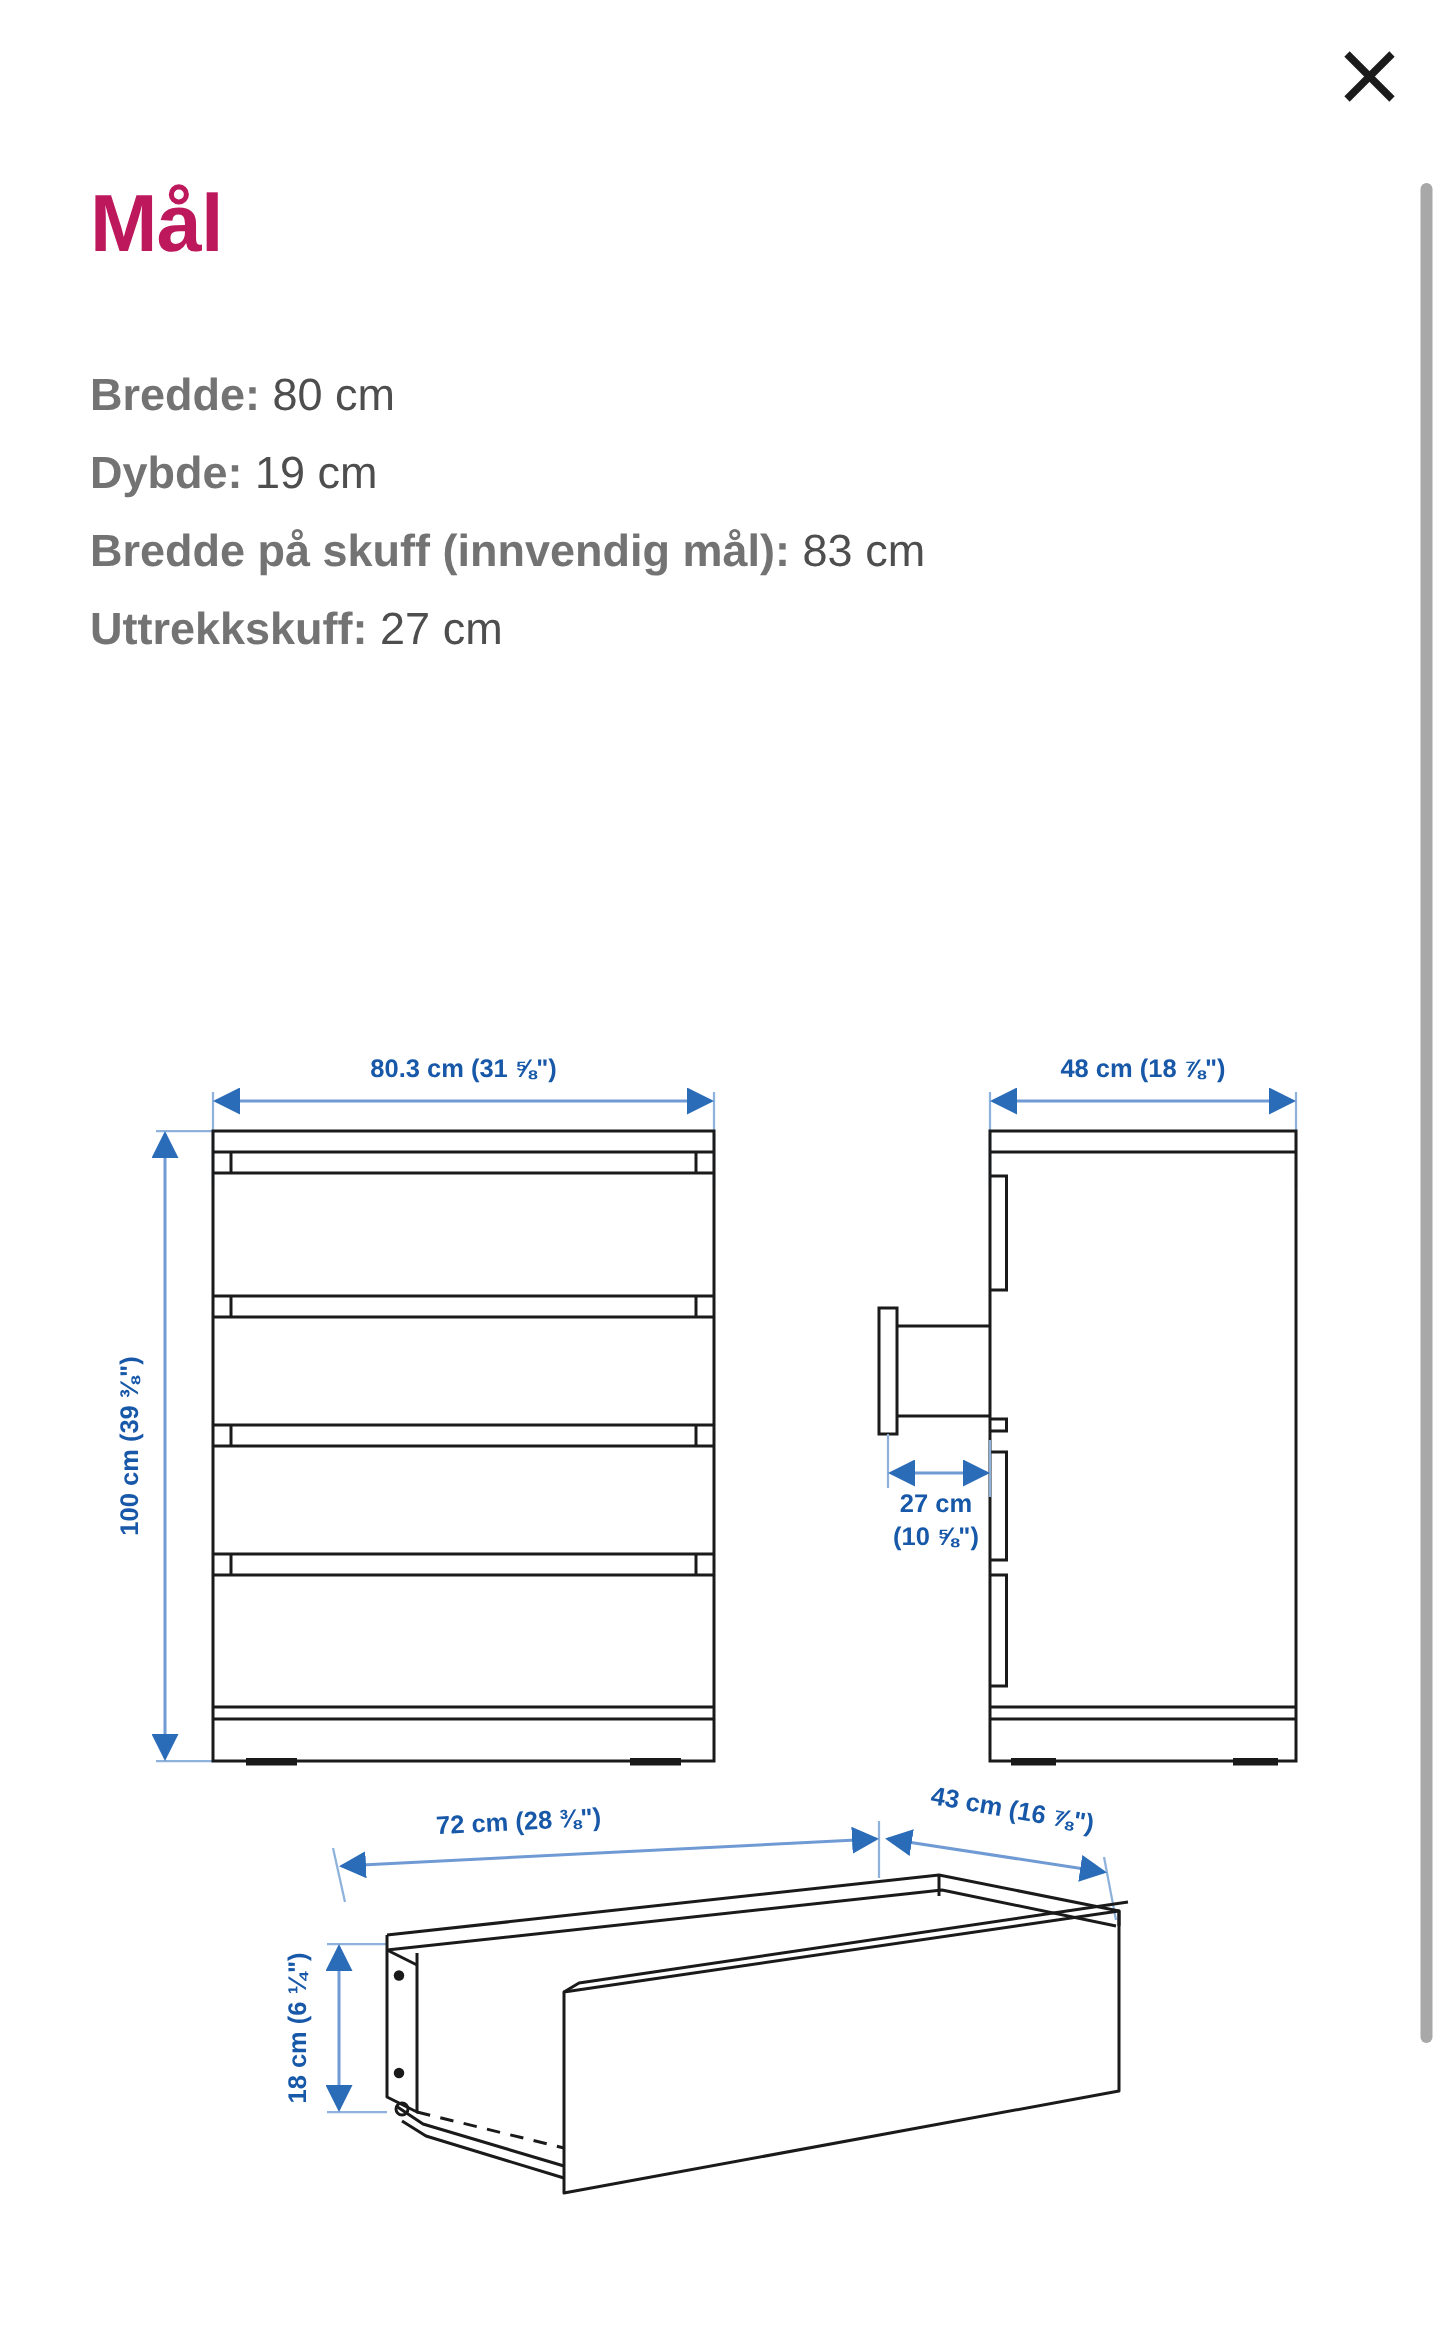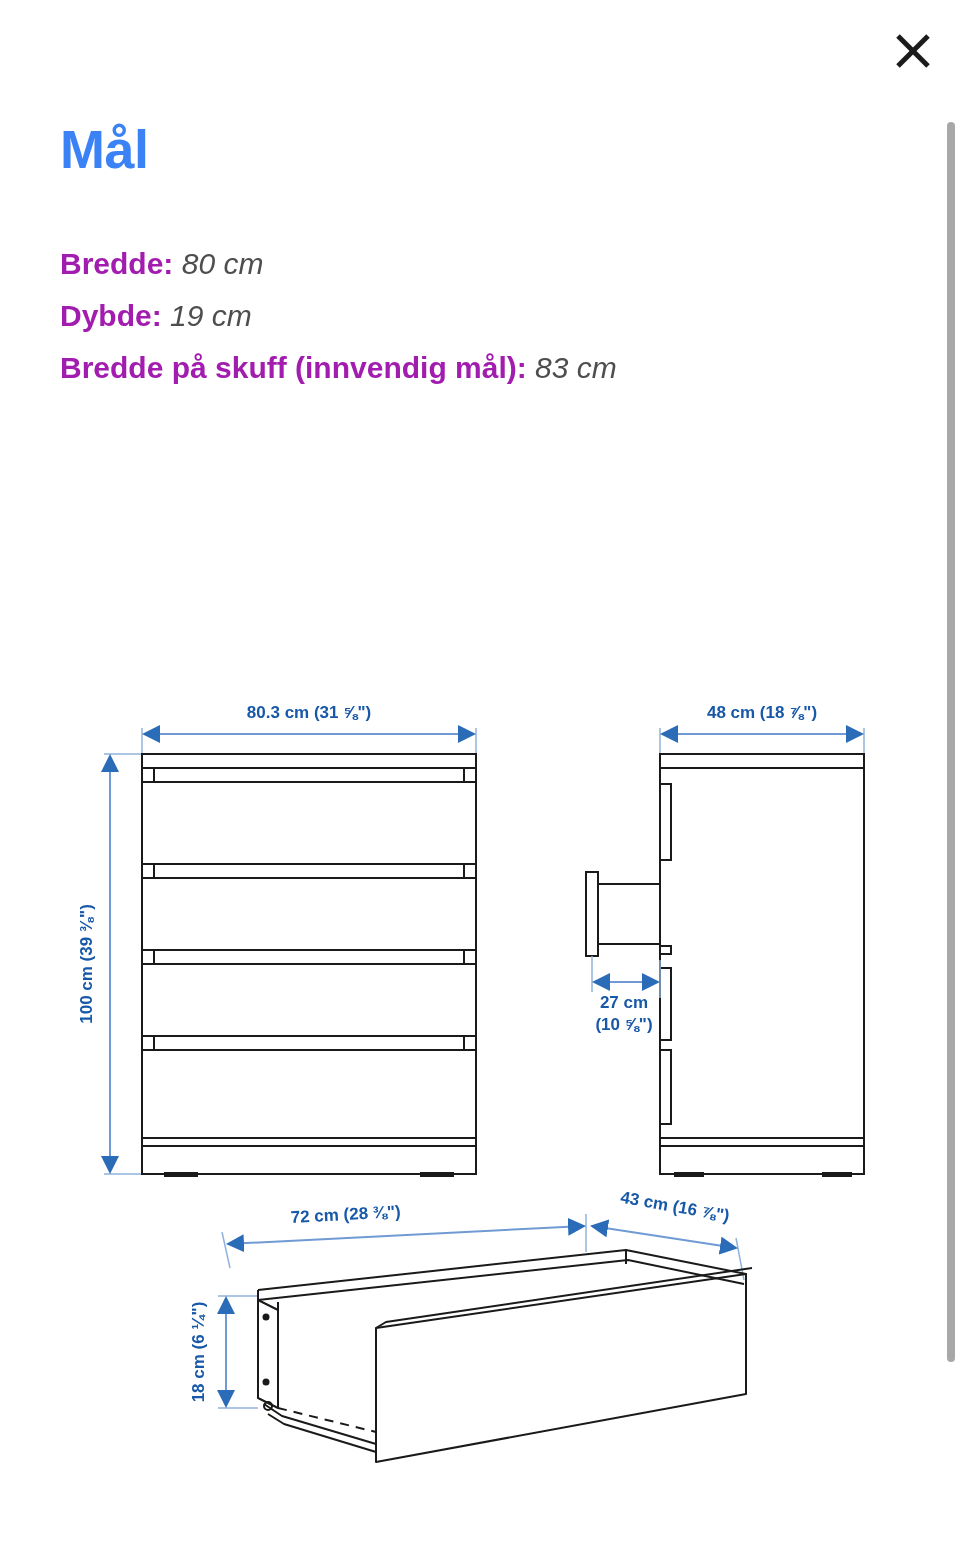--- a/index.html
+++ b/index.html
@@ -48,44 +48,43 @@
     position: absolute;
     left: 0; top: 0;
     width: 925px;
     padding: 0 0 0 60px;
   }
 
   h1#page-title {
     font-size: 54px;
     line-height: 1.0;
     font-weight: 700;
-    color: #3b82f6;
+    color: #be185d;
     margin: 122px 0 0 0;
     letter-spacing: -0.5px;
   }
 
   ul#spec-list {
     list-style: none;
     margin: 62px 0 0 0;
     padding: 0;
   }
   ul#spec-list li {
     font-size: 30px;
     line-height: 52px;
     color: #4a4a4a;
     white-space: nowrap;
   }
   ul#spec-list li .spec-label {
     font-weight: 700;
-    color: #a21caf;
+    color: #737373;
   }
   ul#spec-list li .spec-value {
     font-weight: 400;
     color: #4e4e4e;
-    font-style: italic;
   }
 
   
   #dimension-drawing {
     position: absolute;
     left: 46px;
     top: 672px;
     width: 860px;
     height: 840px;
   }
@@ -116,20 +115,24 @@
       <span class="spec-label">Bredde:</span>
       <span class="spec-value">80 cm</span>
     </li>
     <li>
       <span class="spec-label">Dybde:</span>
       <span class="spec-value">19 cm</span>
     </li>
     <li>
       <span class="spec-label">Bredde på skuff (innvendig mål):</span>
       <span class="spec-value">83 cm</span>
+    </li>
+    <li>
+      <span class="spec-label">Uttrekkskuff:</span>
+      <span class="spec-value">27 cm</span>
     </li>
   </ul>
 </div>
 
 <div id="dimension-drawing">
   <svg width="860" height="840" viewBox="0 0 860 840" xmlns="http://www.w3.org/2000/svg">
     <defs>
       <marker id="arrR" markerWidth="9" markerHeight="9" refX="8" refY="4.5" orient="auto">
         <path d="M0,0 L9,4.5 L0,9 z" fill="#2b6cb8"></path>
       </marker>

